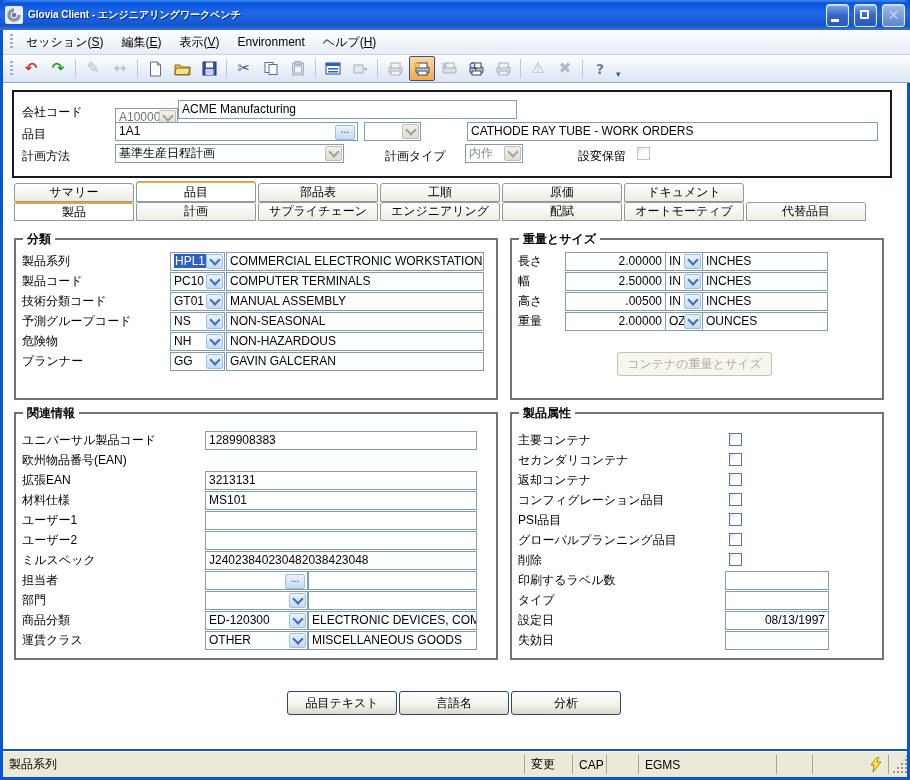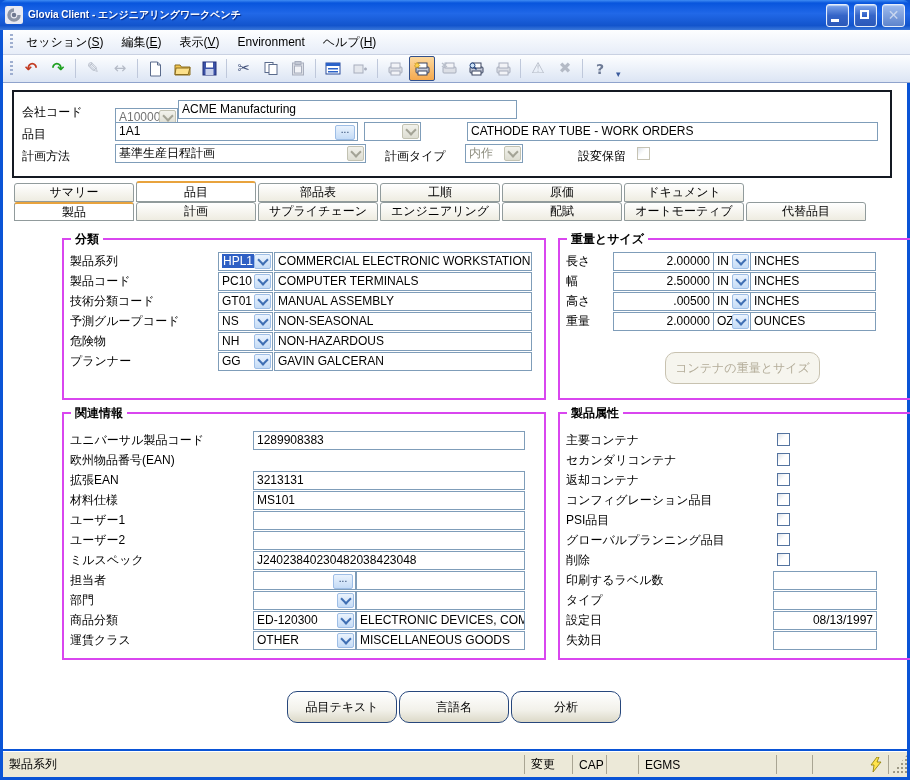--- a/index.html
+++ b/index.html
@@ -52,30 +52,30 @@
     transform:rotate(-45deg);margin-top:-3px;}
   .dcombo .carw{background:linear-gradient(180deg,#F2F2EC,#DDDDD2);border-color:#C2C2B2;}
   .dcombo .carw::after{border-color:#A3A396;}
   .dcombo{color:#8E8E80;}
   .brw{position:absolute;right:2px;top:2px;width:18px;height:13px;border:1px solid #9EBEE6;border-radius:2px;
     background:linear-gradient(180deg,#EAF3FD,#C4DBF6);font-size:10px;line-height:8px;text-align:center;color:#1E3A66;}
   .sel{background:#2E5FC4;color:#fff;padding:0 1px;}
   .chk{position:absolute;width:13px;height:13px;box-sizing:border-box;border:1px solid #5574A0;
     background:linear-gradient(135deg,#DDE2E8,#FFFFFF 45%);}
   .chk.dis{border-color:#C6C3B4;}
-  .gbox{position:absolute;border:2px solid #d946ef;margin-left:48px;}
+  .gbox{position:absolute;border:2px solid #737373;}
   .gtitle{position:absolute;top:-9px;left:7px;background:#fff;padding:0 4px;font-weight:bold;white-space:nowrap;}
   .hdrpanel{position:absolute;left:9px;top:7px;width:876px;height:84px;border:2px solid #141922;background:#fff;}
   
   .tab{position:absolute;height:19px;width:120px;box-sizing:border-box;border:1px solid #919B9C;
     border-radius:3px 3px 0 0;background:linear-gradient(180deg,#FFFFFF,#EEECE1);
     display:flex;align-items:center;justify-content:center;white-space:nowrap;overflow:hidden;}
   .tab.active{background:#FFFFFF;border-top:2px solid #E8A33D;z-index:2;}
   
-  .xpbtn{position:absolute;height:32px;box-sizing:border-box;border:1px solid #27477C;border-radius:10px;
+  .xpbtn{position:absolute;height:24px;box-sizing:border-box;border:1px solid #27477C;border-radius:3px;
     background:linear-gradient(180deg,#FFFFFF,#F2F1EA 60%,#DCD9C8);display:flex;align-items:center;justify-content:center;
     white-space:nowrap;}
   .xpbtn.disabled{border-color:#C8C2B0;color:#B3AC99;background:#F6F5EE;}
   
   .statusbar{position:absolute;left:3px;bottom:3px;width:904px;height:25px;background:#ECE9D8;
     border-top:1px solid #FFFFFF;display:flex;align-items:center;}
   .spanel{height:19px;border-right:1px solid #A9A593;display:flex;align-items:center;padding:0 6px;
     box-sizing:border-box;white-space:nowrap;overflow:hidden;}
   .sgrip{width:16px;height:19px;margin-left:2px;
     background-image:radial-gradient(#9B9784 1px,transparent 1.3px);background-size:4px 4px;background-position:1px 3px;
@@ -248,21 +248,21 @@
         <span>1A1</span>
         <span class="brw">...</span>
       </div>
       <div class="fld combo dcombo" style="left:350px;top:30px;width:57px">
         <span></span>
         <span class="carw"></span>
       </div>
       <div class="fld" style="left:453px;top:30px;width:411px">CATHODE RAY TUBE - WORK ORDERS</div>
 
       <span class="lbl" style="left:8px;top:55px">計画方法</span>
-      <div class="fld combo dcombo" style="left:101px;top:52px;width:251px;color:#000">
+      <div class="fld combo dcombo" style="left:101px;top:52px;width:229px;color:#000">
         <span>基準生産日程計画</span>
         <span class="carw"></span>
       </div>
       <span class="lbl" style="left:371px;top:55px">計画タイプ</span>
       <div class="fld combo dcombo" style="left:451px;top:52px;width:58px">
         <span>内作</span>
         <span class="carw"></span>
       </div>
       <span class="lbl" style="left:564px;top:55px">設変保留</span>
       <span class="chk dis" style="left:623px;top:55px"></span>

